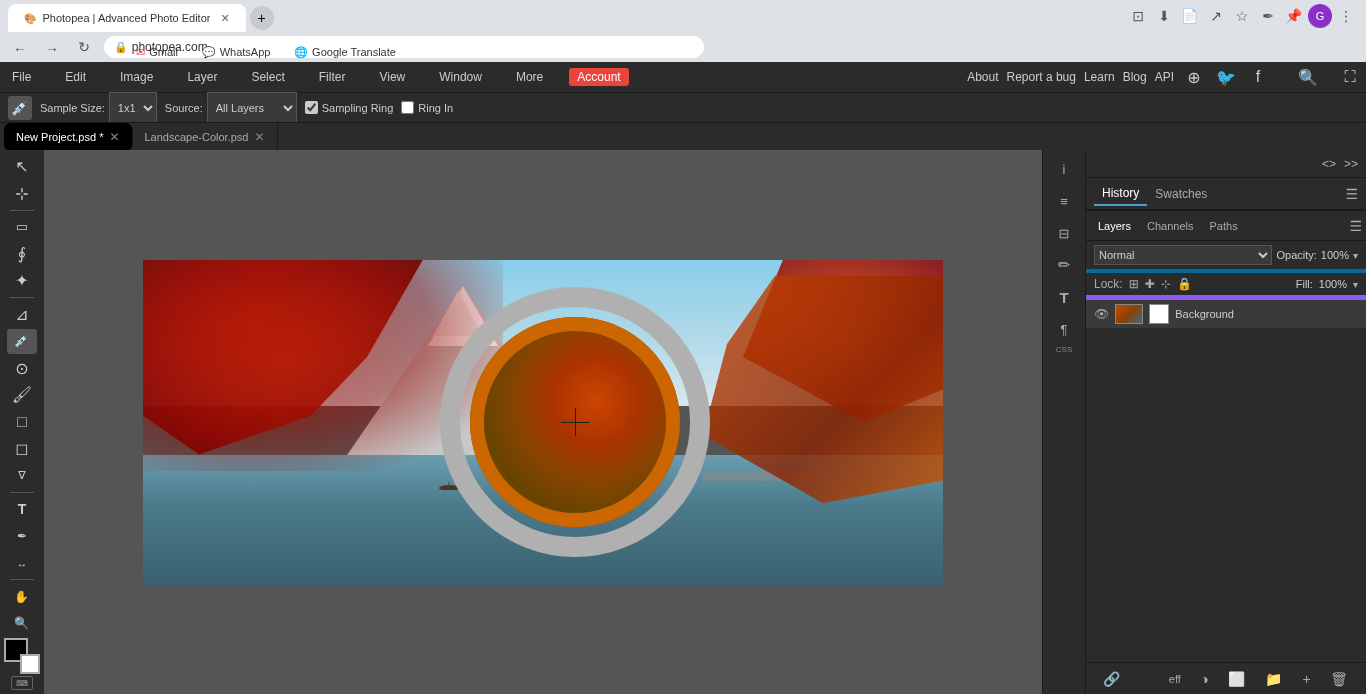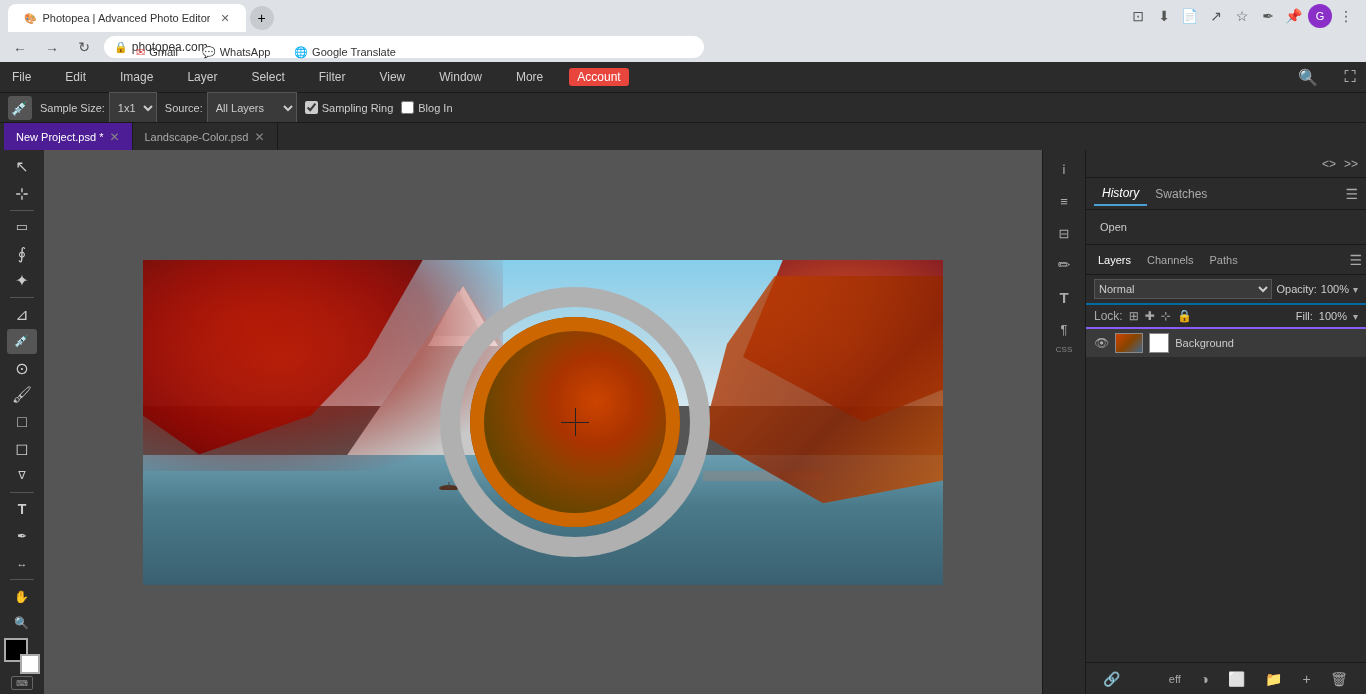--- a/index.html
+++ b/index.html
@@ -29,21 +29,21 @@
     
     .toolbar { background: #2b2b2b; height: 30px; display: flex; align-items: center; padding: 0 8px; gap: 8px; border-top: 1px solid #1a1a1a; flex-shrink: 0; }
     .toolbar-item { color: #ccc; font-size: 11px; display: flex; align-items: center; gap: 4px; }
     .toolbar-select { background: #3a3a3a; color: #ccc; border: 1px solid #555; font-size: 11px; height: 32px; padding: 0 4px; }
     .toolbar-checkbox { accent-color: #ccc; }
     .toolbar-label { color: #ccc; font-size: 11px; }
 
     
     .tabs-bar { background: #2b2b2b; height: 28px; display: flex; align-items: center; padding-left: 4px; border-top: 1px solid #1a1a1a; flex-shrink: 0; }
     .tab { display: flex; align-items: center; gap: 6px; padding: 4px 12px; cursor: pointer; font-size: 11px; color: #aaa; border-right: 1px solid #1a1a1a; height: 28px; }
-    .tab.active { background: #4c1d95; color: #fff; }
+    .tab.active { background: #000000; color: #fff; border-radius: 7px; }
     .tab-close { cursor: pointer; color: #888; font-size: 12px; }
 
     
     .main-content { display: flex; flex: 1; overflow: hidden; }
 
     
     .toolbox { background: #2b2b2b; width: 44px; display: flex; flex-direction: column; align-items: center; padding-top: 4px; gap: 2px; flex-shrink: 0; }
     .tool-btn { width: 30px; height: 30px; display: flex; align-items: center; justify-content: center; cursor: pointer; color: #ccc; font-size: 16px; border-radius: 3px; }
     .tool-btn.active { background: #555; }
     .tool-divider { width: 24px; height: 1px; background: #555; margin: 2px 0; }
@@ -64,45 +64,45 @@
     .autumn-trees-right { position: absolute; top: 5%; right: 0; width: 30%; height: 70%; background: linear-gradient(135deg, #cc4400 0%, #aa3300 30%, #882200 60%, #cc5500 100%); clip-path: polygon(30% 0, 100% 0, 100% 90%, 50% 100%, 0 70%, 10% 30%); opacity: 0.8; }
 
     
     .right-panel { width: 280px; background: #2b2b2b; display: flex; flex-direction: column; flex-shrink: 0; }
     .panel-header { height: 28px; display: flex; align-items: center; justify-content: flex-end; padding: 0 4px; border-bottom: 1px solid #1a1a1a; }
     .panel-icon-btn { color: #aaa; font-size: 12px; cursor: pointer; padding: 2px 4px; }
 
     
     .panel-tabs { display: flex; align-items: center; padding: 0 8px; height: 32px; border-bottom: 1px solid #1a1a1a; }
     .panel-tab { color: #aaa; font-size: 12px; cursor: pointer; padding: 4px 8px; }
-    .panel-tab.active { color: #fff; border-bottom: 2px solid #4a9fd4; font-style: italic; }
+    .panel-tab.active { color: #fff; border-bottom: 2px solid #4a9fd4; }
     .panel-tab-spacer { flex: 1; }
     .panel-menu-btn { color: #aaa; font-size: 14px; cursor: pointer; }
 
     
     .history-content { padding: 8px; flex: 0 0 auto; }
     .history-item { color: #ccc; font-size: 11px; padding: 3px 6px; cursor: pointer; }
 
     
     .layers-panel { flex: 1; border-top: 1px solid #1a1a1a; display: flex; flex-direction: column; }
     .layers-tabs { display: flex; align-items: center; padding: 0 4px; height: 30px; border-bottom: 1px solid #1a1a1a; }
     .layers-tab { color: #aaa; font-size: 11px; cursor: pointer; padding: 4px 8px; }
     .layers-tab.active { color: #fff; }
     .layers-tab-spacer { flex: 1; }
     .layers-menu-btn { color: #aaa; font-size: 14px; cursor: pointer; }
 
     
-    .layer-blend-row { display: flex; align-items: center; padding: 4px 8px; gap: 4px; border-bottom: 2px solid #0369a1; }
+    .layer-blend-row { display: flex; align-items: center; padding: 4px 8px; gap: 4px; border-bottom: 4px solid #0369a1; }
     .blend-select { background: #3a3a3a; color: #ccc; border: 1px solid #555; font-size: 11px; height: 20px; flex: 1; }
     .opacity-label { color: #ccc; font-size: 11px; }
     .opacity-value { color: #ccc; font-size: 11px; }
     .opacity-dropdown { color: #aaa; font-size: 10px; }
 
     
-    .lock-fill-row { display: flex; align-items: center; padding: 4px 8px; gap: 6px; border-bottom: 2px solid #8b5cf6; }
+    .lock-fill-row { display: flex; align-items: center; padding: 4px 8px; gap: 6px; border-bottom: 5px solid #8b5cf6; }
     .lock-icon { color: #aaa; font-size: 12px; cursor: pointer; }
     .fill-label { color: #ccc; font-size: 11px; margin-left: auto; }
     .fill-value { color: #ccc; font-size: 11px; }
     .fill-dropdown { color: #aaa; font-size: 10px; }
 
     
     .layer-item { display: flex; align-items: center; padding: 4px 8px; gap: 6px; background: #3a3a3a; cursor: pointer; }
     .layer-visibility { color: #aaa; font-size: 12px; cursor: pointer; }
     .layer-thumb { width: 28px; height: 20px; background: linear-gradient(135deg, #cc4400, #884400, #446688); border: 1px solid #888; flex-shrink: 0; }
     .layer-mask-thumb { width: 20px; height: 20px; background: #fff; border: 1px solid #888; flex-shrink: 0; }
@@ -179,20 +179,30 @@
     <div class="menu-item">Edit</div>
     <div class="menu-item">Image</div>
     <div class="menu-item">Layer</div>
     <div class="menu-item">Select</div>
     <div class="menu-item">Filter</div>
     <div class="menu-item">View</div>
     <div class="menu-item">Window</div>
     <div class="menu-item">More</div>
     <div class="menu-item active">Account</div>
     <div class="menu-spacer"></div>
+    <div class="menu-right">
+      <div class="menu-right-item">About</div>
+      <div class="menu-right-item">Report a bug</div>
+      <div class="menu-right-item">Learn</div>
+      <div class="menu-right-item">Blog</div>
+      <div class="menu-right-item">API</div>
+      <div class="menu-icon-btn">⊕</div>
+      <div class="menu-icon-btn">🐦</div>
+      <div class="menu-icon-btn">f</div>
+    </div>
     <div class="menu-icon-btn" style="margin-left:8px;">🔍</div>
     <div class="menu-icon-btn">⛶</div>
   </div>
 
   <div class="toolbar">
     <div class="tool-btn active" style="width:24px;height:24px;font-size:14px;">💉</div>
     <div class="toolbar-item">
       <span class="toolbar-label">Sample Size:</span>
       <select class="toolbar-select">
         <option>1x1</option>
@@ -206,21 +216,21 @@
         <option>All Layers</option>
         <option>Current Layer</option>
       </select>
     </div>
     <div class="toolbar-item">
       <input type="checkbox" class="toolbar-checkbox" checked="" style="">
       <span class="toolbar-label">Sampling Ring</span>
     </div>
     <div class="toolbar-item">
       <input type="checkbox" class="toolbar-checkbox" style="">
-      <span class="toolbar-label">Blog In</span>
+      <span class="toolbar-label">Ring In</span>
     </div>
   </div>
 
   <div class="tabs-bar">
     <div class="tab active">
       <span>New Project.psd *</span>
       <span class="tab-close">✕</span>
     </div>
     <div class="tab">
       <span>Landscape-Color.psd</span>
@@ -340,23 +350,20 @@
           <div class="panel-icon-btn">&gt;&gt;</div>
         </div>
 
         <div class="panel-tabs">
           <div class="panel-tab active">History</div>
           <div class="panel-tab">Swatches</div>
           <div class="panel-tab-spacer"></div>
           <div class="panel-menu-btn">☰</div>
         </div>
 
-        <div class="history-content">
-          <div class="history-item">Open</div>
-        </div>
 
         <div class="layers-panel">
 
           <div class="layers-tabs">
             <div class="layers-tab active">Layers</div>
             <div class="layers-tab">Channels</div>
             <div class="layers-tab">Paths</div>
             <div class="layers-tab-spacer"></div>
             <div class="layers-menu-btn">☰</div>
           </div>

